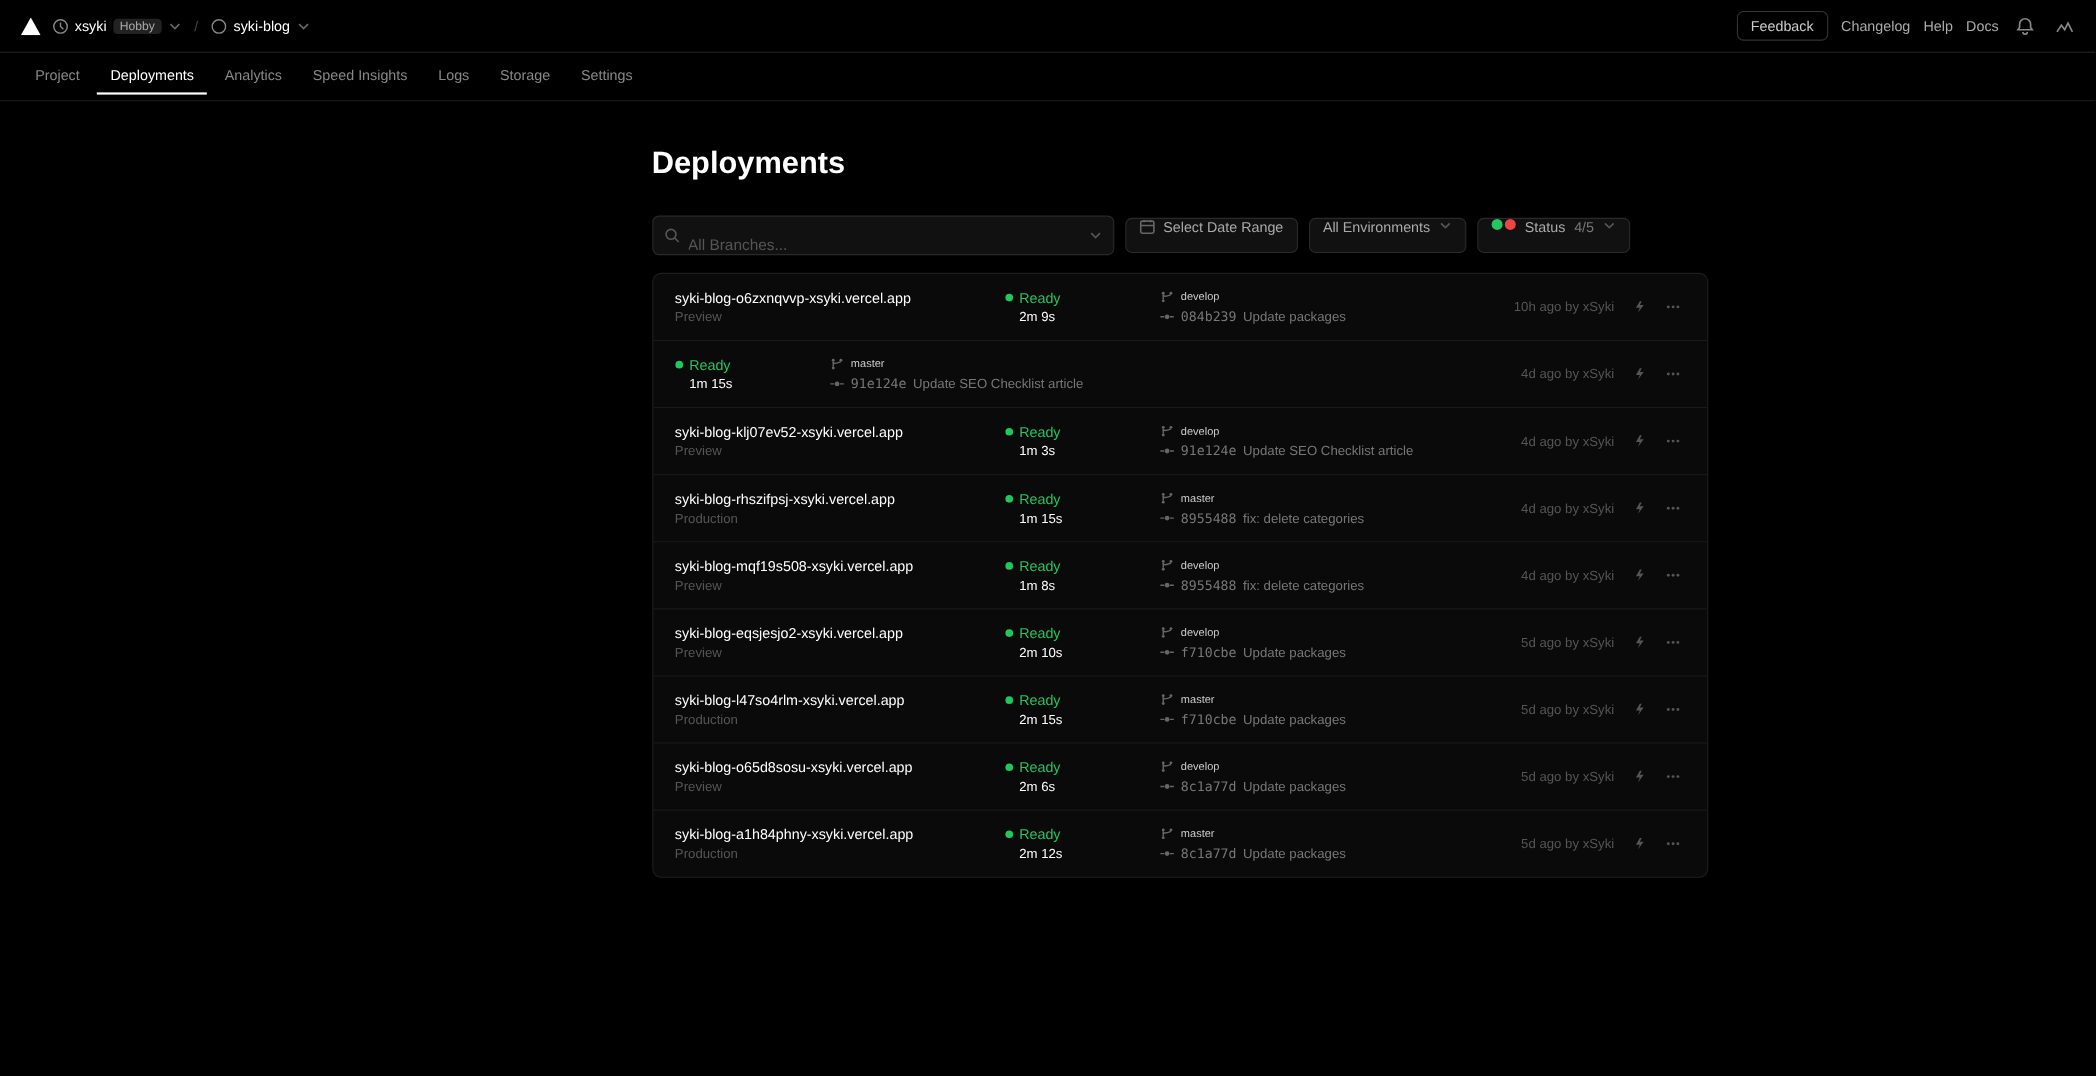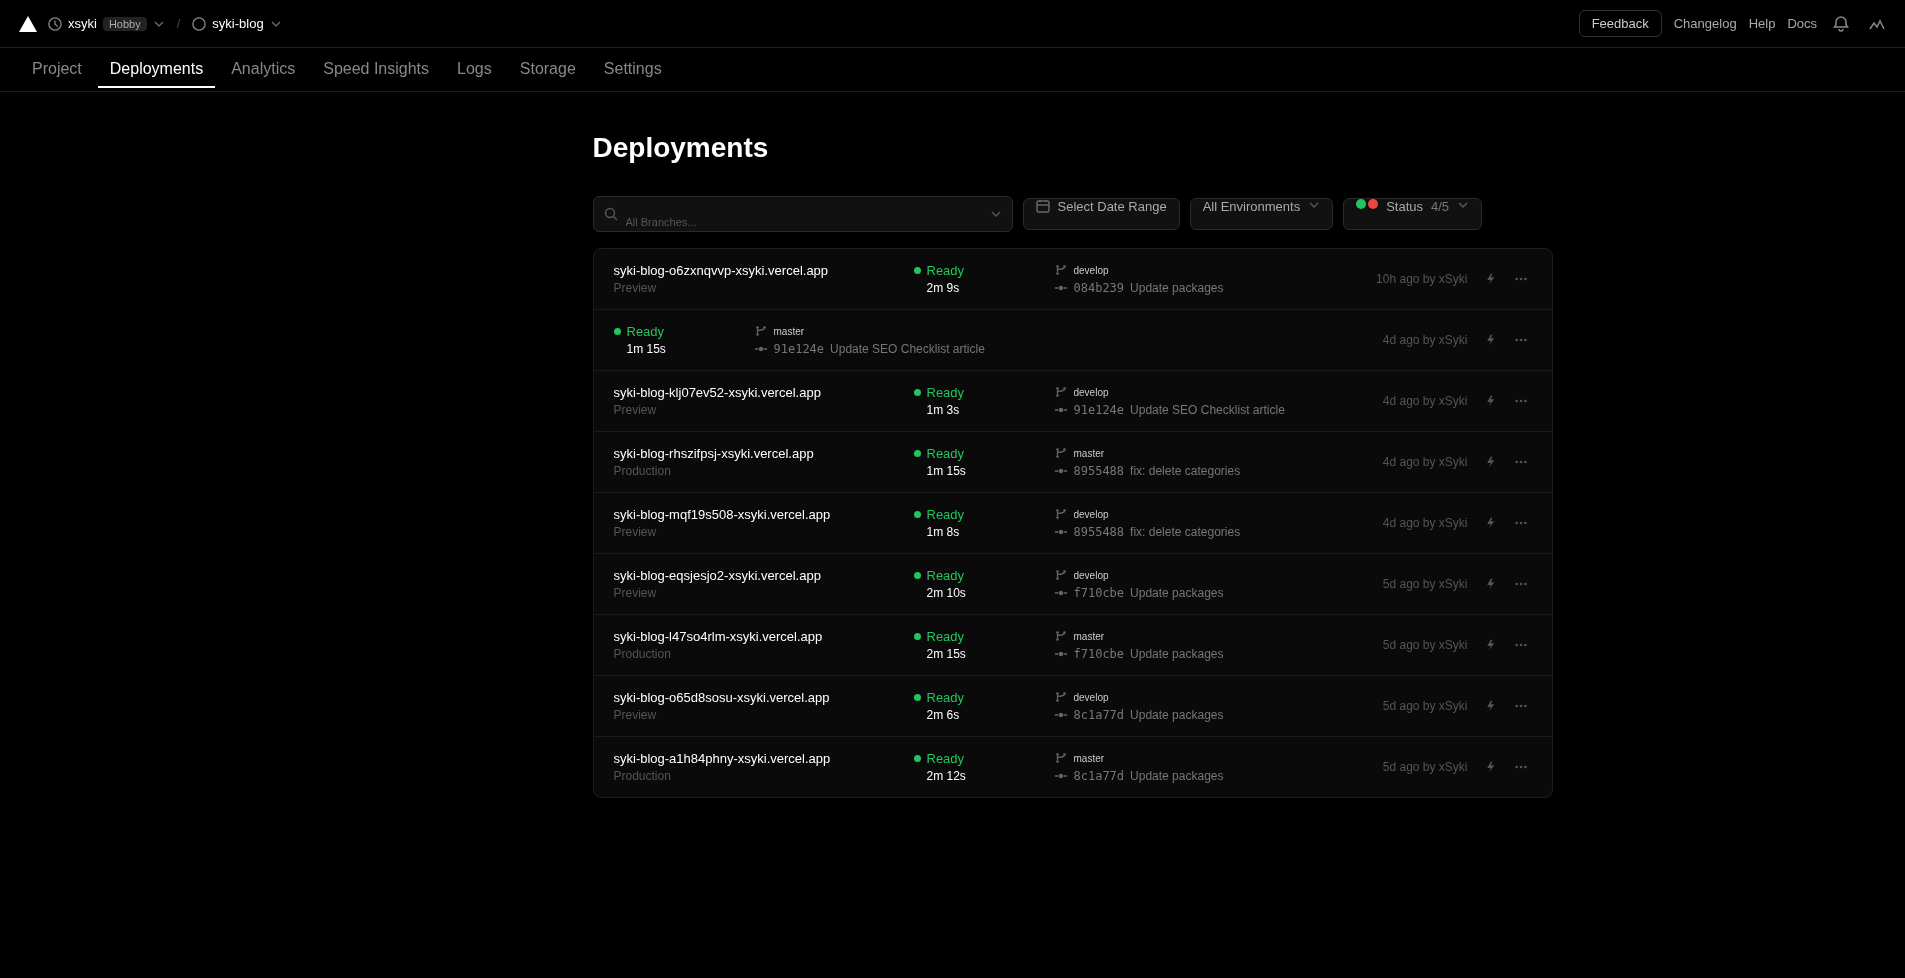--- a/index.html
+++ b/index.html
@@ -88,21 +88,21 @@
       align-items: center;
       height: 44px;
       padding: 0 20px;
       border-bottom: 1px solid #1a1a1a;
       gap: 4px;
     }
     .subnav-item {
       padding: 8px 12px;
       color: #888;
       cursor: pointer;
-      font-size: 16px;
+      font-size: 13px;
       border-bottom: 2px solid transparent;
       text-decoration: none;
       text-align: right;
     }
     .subnav-item.active {
       color: #fff;
       border-bottom: 2px solid #fff;
     }
 
     
@@ -136,21 +136,21 @@
       display: flex;
       align-items: center;
       padding: 0 10px;
       height: 36px;
       gap: 8px;
     }
     .filter-search input {
       background: none;
       border: none;
       color: #aaa;
-      font-size: 11px;
+      font-size: 14px;
       outline: none;
       flex: 1;
       margin-top: 16px;
     }
     .filter-search input::placeholder { color: #555; }
     .filter-dropdown {
       background: #111;
       border: 1px solid #2a2a2a;
       border-radius: 6px;
       height: 32px;

